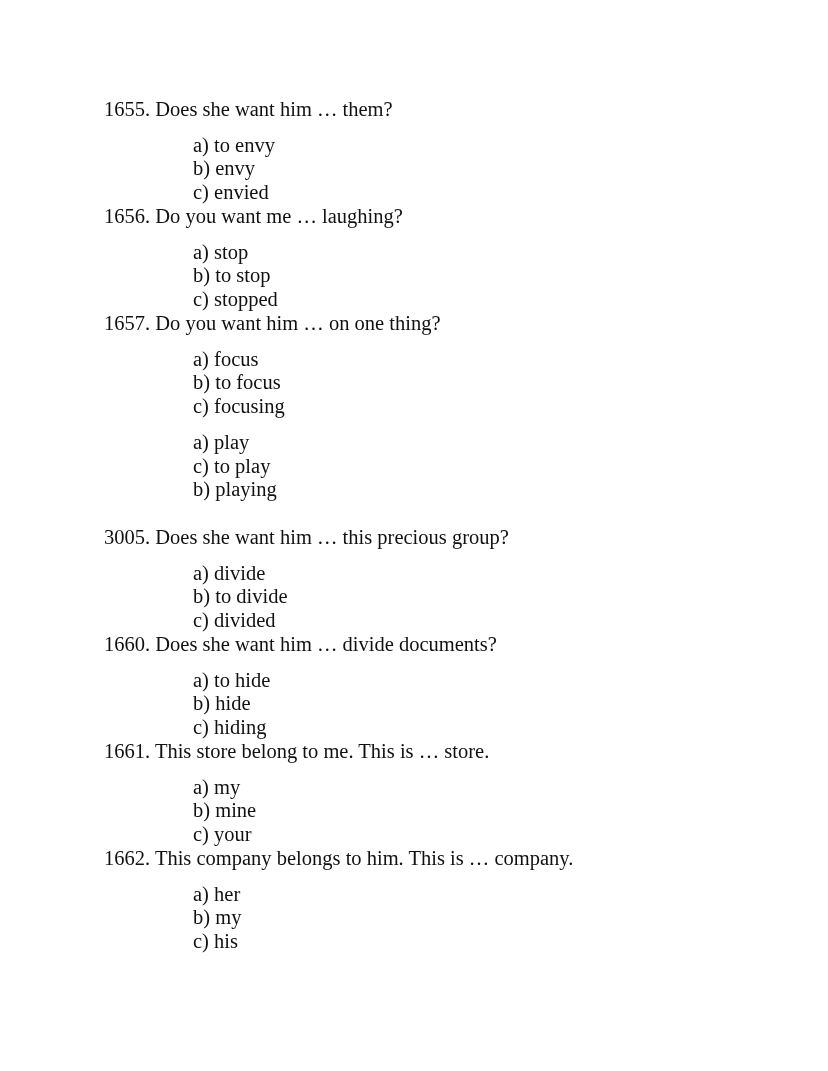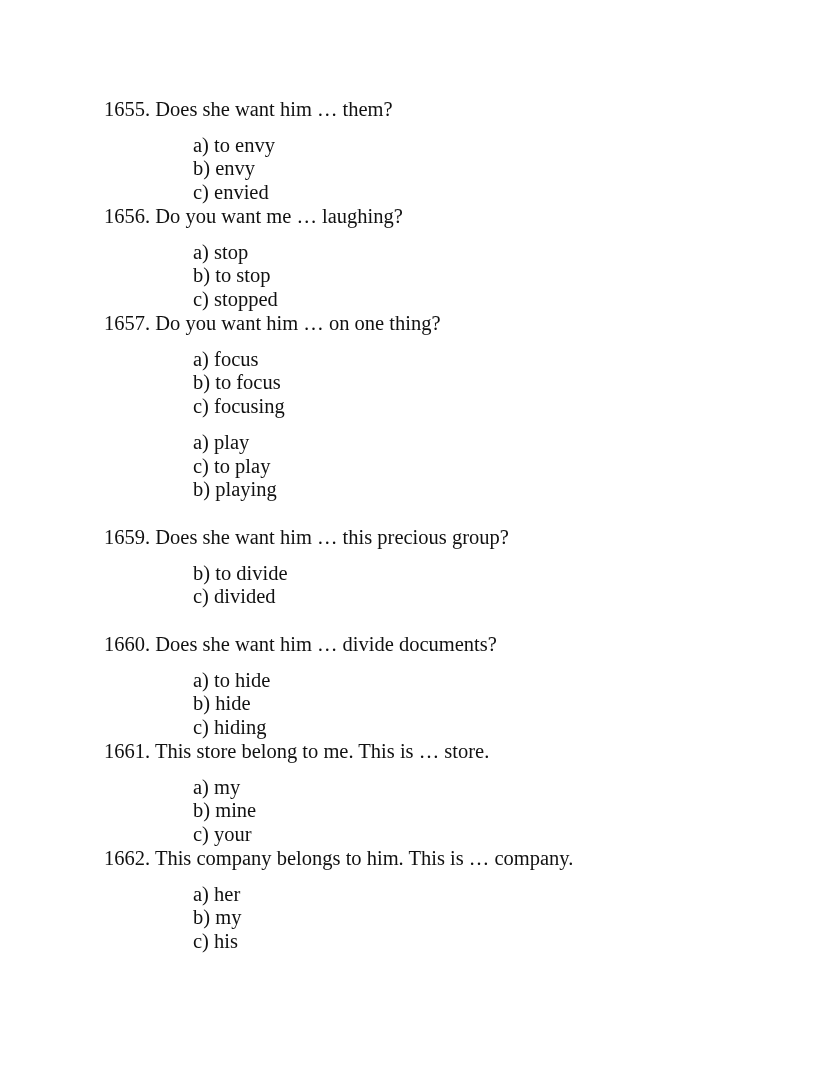--- a/index.html
+++ b/index.html
@@ -80,22 +80,23 @@
 
   <div class="question-block" style="top:419px;">
     <ul class="options">
       <li class="option">a) play</li>
       <li class="option">c) to play</li>
       <li class="option">b) playing</li>
     </ul>
   </div>
 
   <div class="question-block" style="top:526px;">
-    <div class="question-text"><span>1659.</span> <span>Does she want him … this precious group?</span></div>
+    <div class="question-text"><span>3005.</span> <span>Does she want him … this precious group?</span></div>
     <ul class="options">
+      <li class="option">a) divide</li>
       <li class="option">b) to divide</li>
       <li class="option">c) divided</li>
     </ul>
   </div>
 
   <div class="question-block" style="top:633px;">
     <div class="question-text"><span>1660.</span> <span>Does she want him … divide documents?</span></div>
     <ul class="options">
       <li class="option">a) to hide</li>
       <li class="option">b) hide</li>

